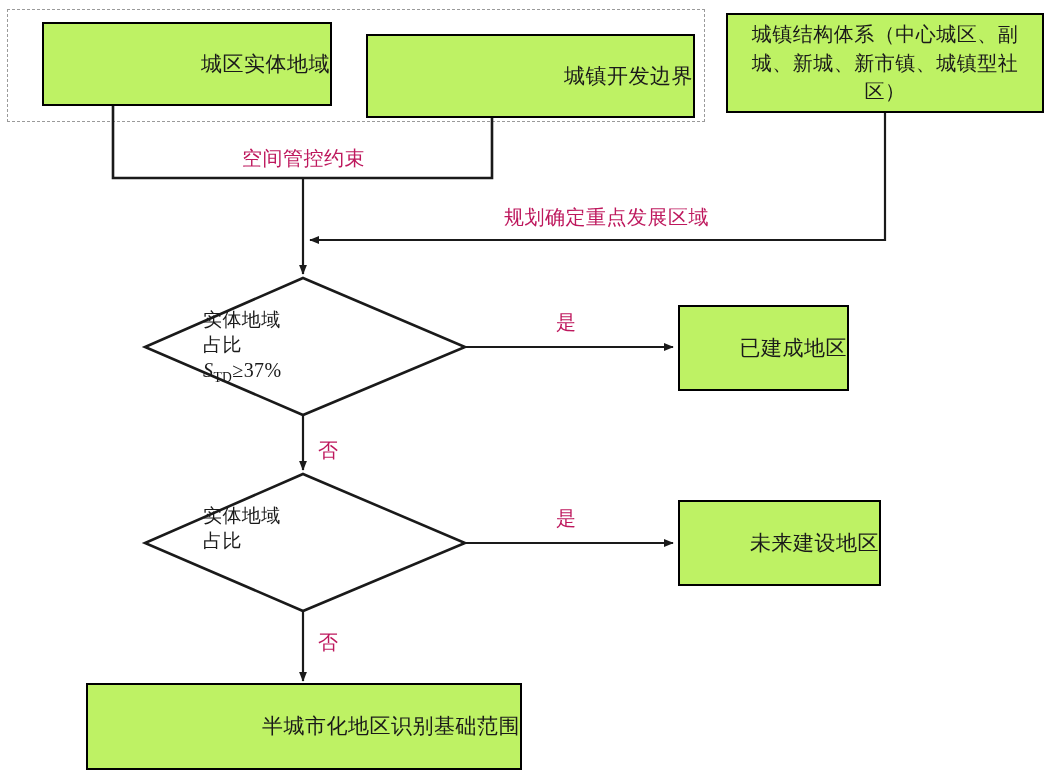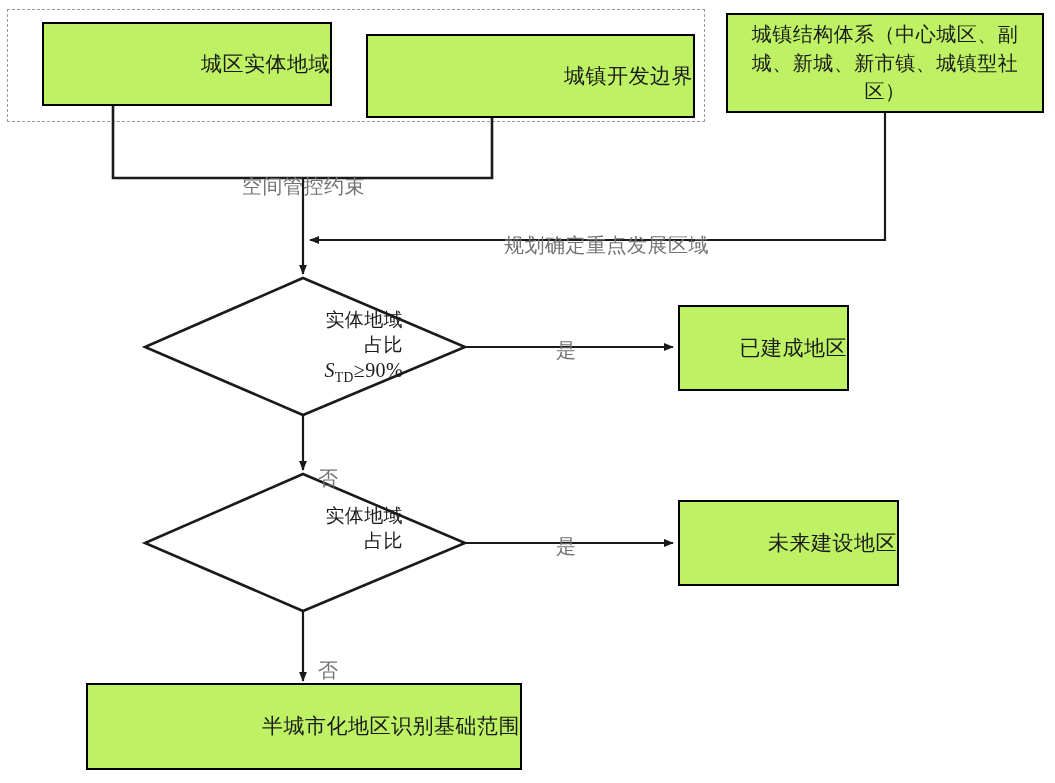--- a/index.html
+++ b/index.html
@@ -39,29 +39,28 @@
     letter-spacing: 0.5px;
   }
   .rect-node.multi {
     font-size: 20px;
     line-height: 1.42;
     padding: 0 10px;
   }
   .edge-label {
     position: absolute;
     font-size: 20px;
-    color: #737373;
+    color: #be185d;
     letter-spacing: 0.5px;
     white-space: nowrap;
     background: transparent;
-    margin-top: 28px;
   }
   .diamond-text {
     position: absolute;
-    text-align: right;
+    text-align: left;
     font-size: 19px;
     line-height: 1.32;
     color: #1a1a1a;
     letter-spacing: 0.4px;
     pointer-events: none;
   }
   .formula {
     font-family: "Liberation Serif", "DejaVu Serif", serif;
     font-size: 20px;
     white-space: nowrap;
@@ -140,33 +139,33 @@
   </div>
 
   <div class="node rect-node multi" style="left:726px; top:13px; width:318px; height:100px;">
     <span>城镇结构体系（中心城区、副城、新城、新市镇、城镇型社区）</span>
   </div>
 
   <div class="node rect-node" style="left:678px; top:305px; width:171px; height:86px;">
     <span>已建成地区</span>
   </div>
 
-  <div class="node rect-node" style="left:678px; top:500px; width:221px; height:86px;">
+  <div class="node rect-node" style="left:678px; top:500px; width:203px; height:86px;">
     <span>未来建设地区</span>
   </div>
 
   <div class="node rect-node" style="left:86px; top:683px; width:436px; height:87px;padding-left:8px;">
     <span>半城市化地区识别基础范围</span>
   </div>
 
   <div class="diamond-text" style="left:203px; top:307px; width:200px;">
     <div>实体地域</div>
     <div>占比</div>
     <div class="formula">
-      <span class="var">S</span><sub>TD</sub><span>≥90%</span>
+      <span class="var">S</span><sub>TD</sub><span>≥37%</span>
     </div>
   </div>
 
   <div class="diamond-text" style="left:203px; top:503px; width:200px;">
     <div>实体地域</div>
     <div>占比</div>
   </div>
 
   <div class="edge-label" style="left:242px; top:145px;">
     <span>空间管控约束</span>

